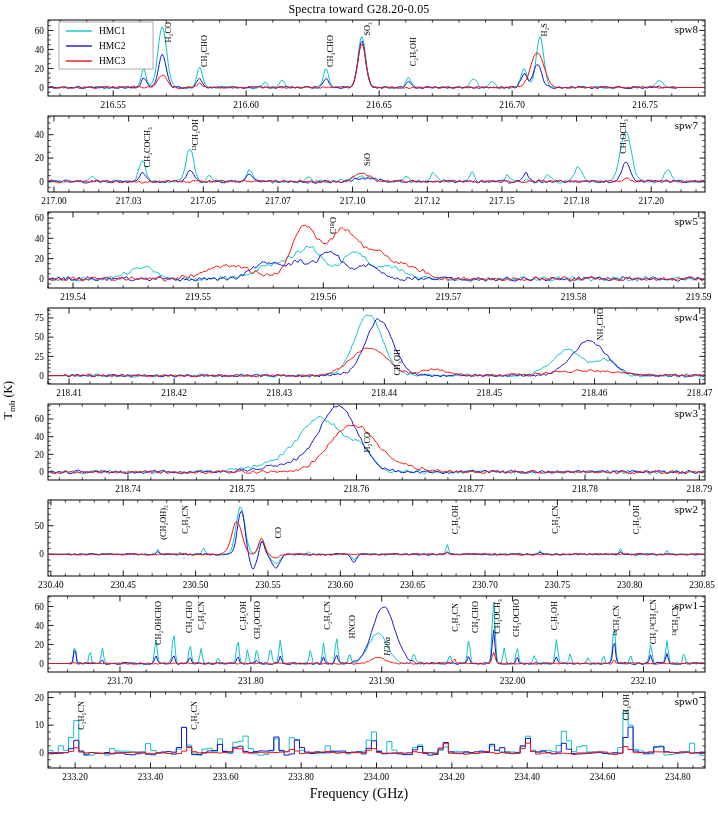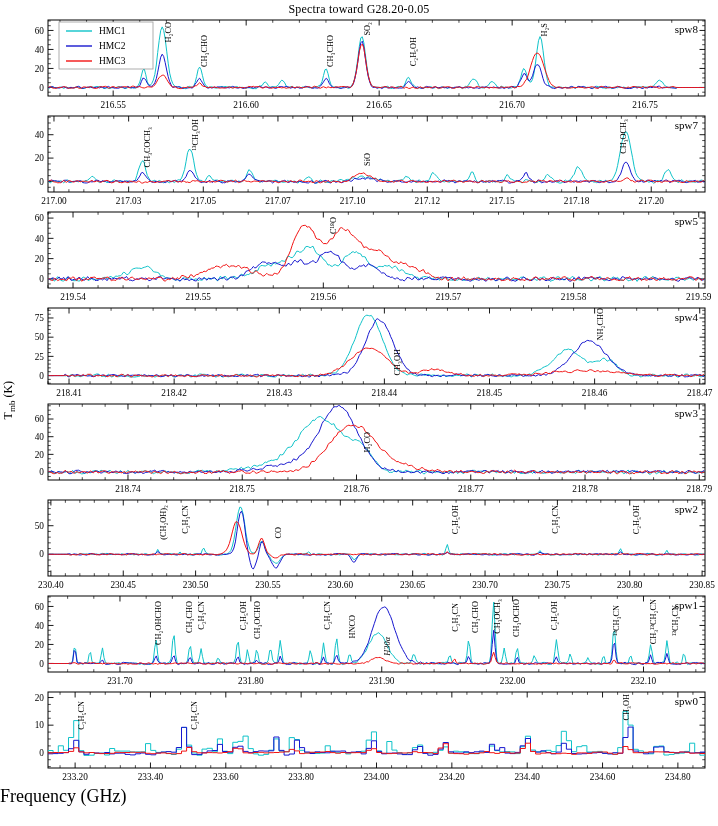--- a/index.html
+++ b/index.html
@@ -3,21 +3,21 @@
 <meta charset="utf-8">
 <style>
   html,body{margin:0;padding:0;background:#fff;}
   body{width:718px;height:826px;overflow:hidden;
        font-family:"Liberation Serif","DejaVu Serif",serif;color:#000;}
   .figure{position:relative;width:718px;}
   .title{text-align:center;font-size:12px;padding:2px 0 0 0;letter-spacing:.2px;}
   .ylabel{position:absolute;width:80px;left:-31px;top:392px;text-align:center;
           font-size:12px;transform:rotate(-90deg);}
   .ylabel sub{font-size:9px;}
-  .xlabel{text-align:left;font-size:18px;padding-top:1px;}
+  .xlabel{text-align:center;font-size:14px;padding-top:1px;}
   #panels svg{display:block;}
   text{font-family:"Liberation Serif","DejaVu Serif",serif;fill:#000;}
 </style>
 </head>
 <body>
 
 <div class="figure">
   <div class="title">Spectra toward G28.20-0.05</div>
   <div class="ylabel"><span>T</span><sub>mb</sub><span> (K)</span></div>
   <div id="panels">

